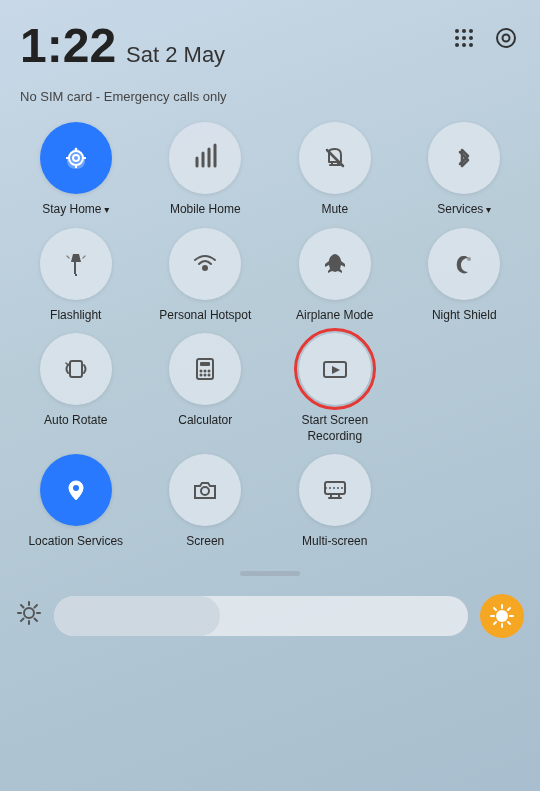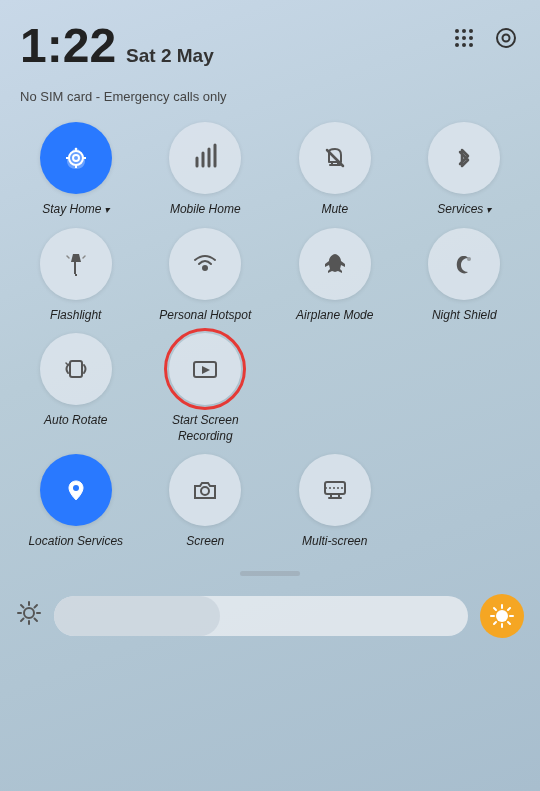--- a/index.html
+++ b/index.html
@@ -27,23 +27,23 @@
       gap: 10px;
     }
 
     .time {
       font-size: 48px;
       font-weight: 600;
       color: #222;
     }
 
     .date {
-      font-size: 19px;
+      font-size: 22px;
       color: #333;
-      font-weight: 700;
+      font-weight: 400;
     }
 
     .sim-info {
       font-size: 13px;
       color: #444;
       margin-top: 16px;
     }
 
     .status-icons {
       display: flex;
@@ -102,21 +102,20 @@
     .tile-icon.active-loc {
       background: #2979ff;
       color: #fff;
     }
 
     .tile-label {
       font-size: 12px;
       color: #222;
       text-align: center;
       line-height: 1.3;
-      font-style: italic;
     }
 
     .tile-label.with-arrow::after {
       content: ' ▾';
       font-size: 10px;
     }
 
     .tile-highlighted .tile-icon {
       outline: 3px solid #e53935;
       outline-offset: 2px;
@@ -314,20 +313,35 @@
         <svg width="32" height="32" viewBox="0 0 32 32" fill="none">
           <rect x="10" y="8" width="12" height="16" rx="2" stroke="#555" stroke-width="2"></rect>
           <path d="M8 12 Q5 16 8 20" stroke="#555" stroke-width="2" fill="none" stroke-linecap="round"></path>
           <path d="M24 12 Q27 16 24 20" stroke="#555" stroke-width="2" fill="none" stroke-linecap="round"></path>
           <path d="M6 10 L8 12 L10 10" stroke="#555" stroke-width="1.5" fill="none" stroke-linecap="round" stroke-linejoin="round"></path>
         </svg>
       </div>
       <span class="tile-label">Auto Rotate</span>
     </div>
 
+    <div class="tile">
+      <div class="tile-icon">
+        <svg width="32" height="32" viewBox="0 0 32 32" fill="none">
+          <rect x="8" y="6" width="16" height="20" rx="2" stroke="#555" stroke-width="2"></rect>
+          <rect x="11" y="9" width="10" height="4" rx="1" fill="#555"></rect>
+          <circle cx="12" cy="18" r="1.5" fill="#555"></circle>
+          <circle cx="16" cy="18" r="1.5" fill="#555"></circle>
+          <circle cx="20" cy="18" r="1.5" fill="#555"></circle>
+          <circle cx="12" cy="22" r="1.5" fill="#555"></circle>
+          <circle cx="16" cy="22" r="1.5" fill="#555"></circle>
+          <circle cx="20" cy="22" r="1.5" fill="#555"></circle>
+        </svg>
+      </div>
+      <span class="tile-label">Calculator</span>
+    </div>
 
 
     <div class="tile tile-highlighted">
       <div class="tile-icon">
         <svg width="32" height="32" viewBox="0 0 32 32" fill="none">
           <rect x="5" y="9" width="22" height="15" rx="2" stroke="#555" stroke-width="2"></rect>
           <polygon points="13,13 13,21 21,17" fill="#555"></polygon>
         </svg>
       </div>
       <span class="tile-label">Start Screen Recording</span>

